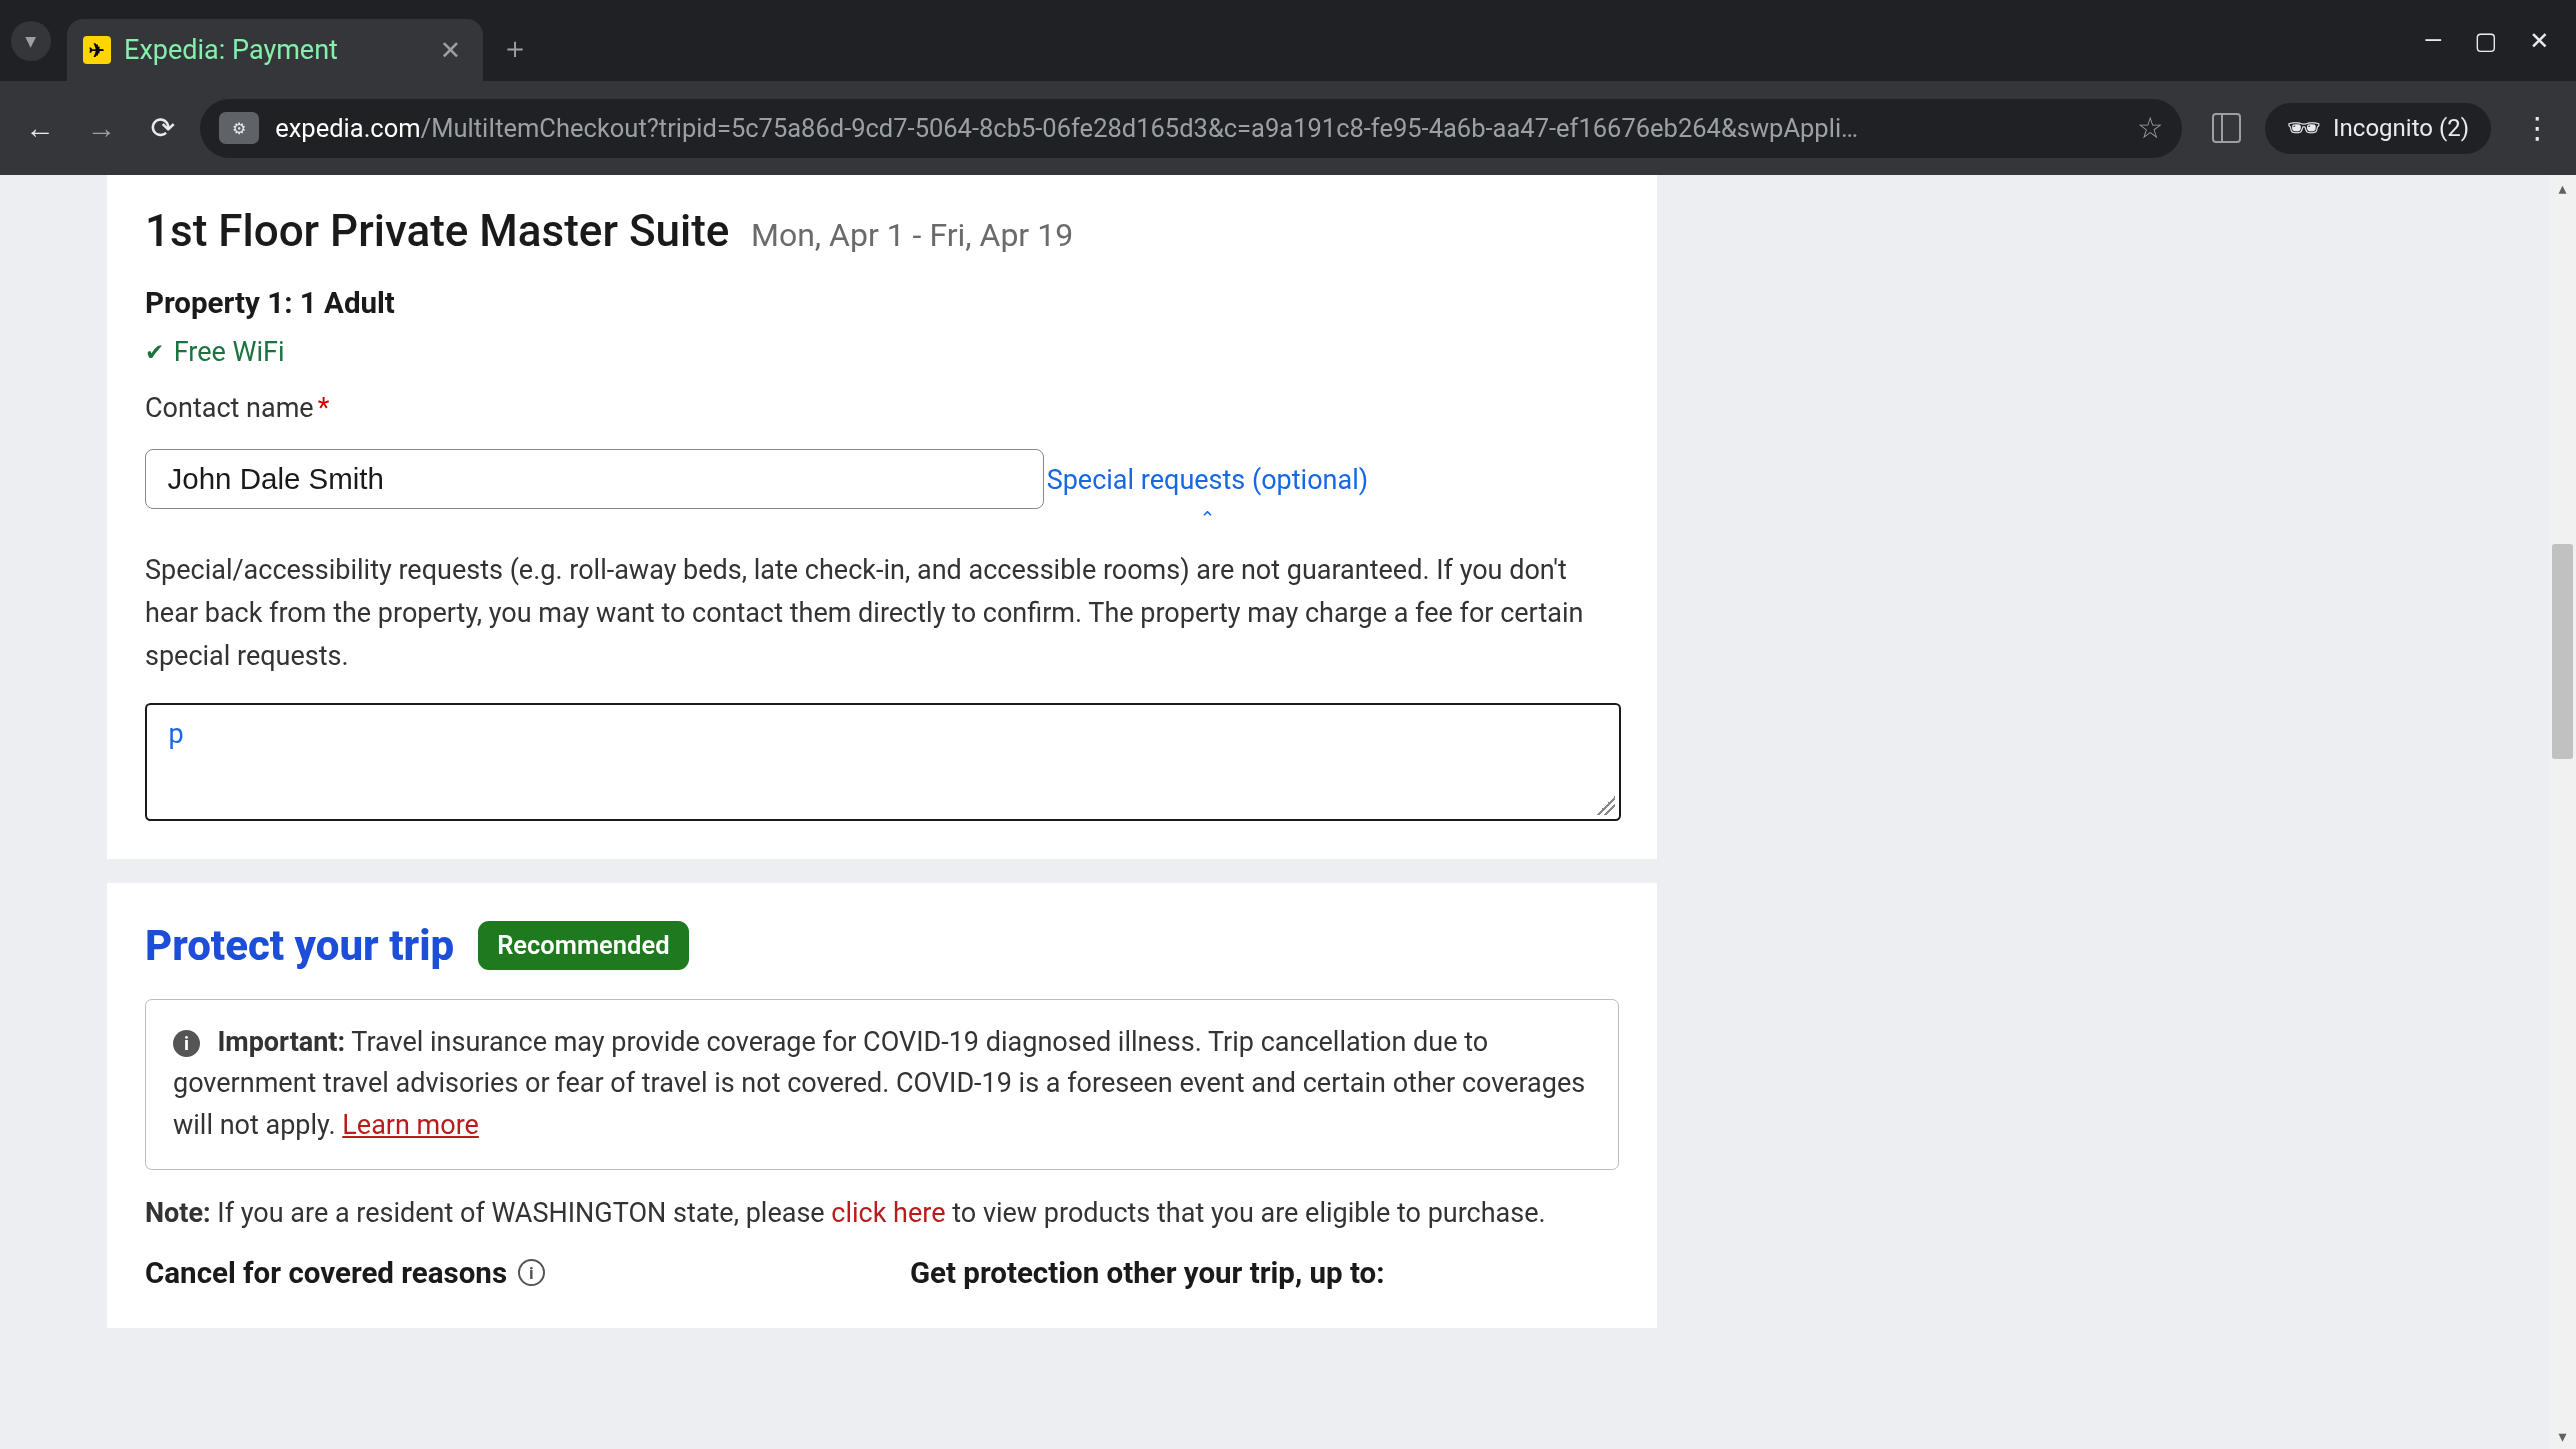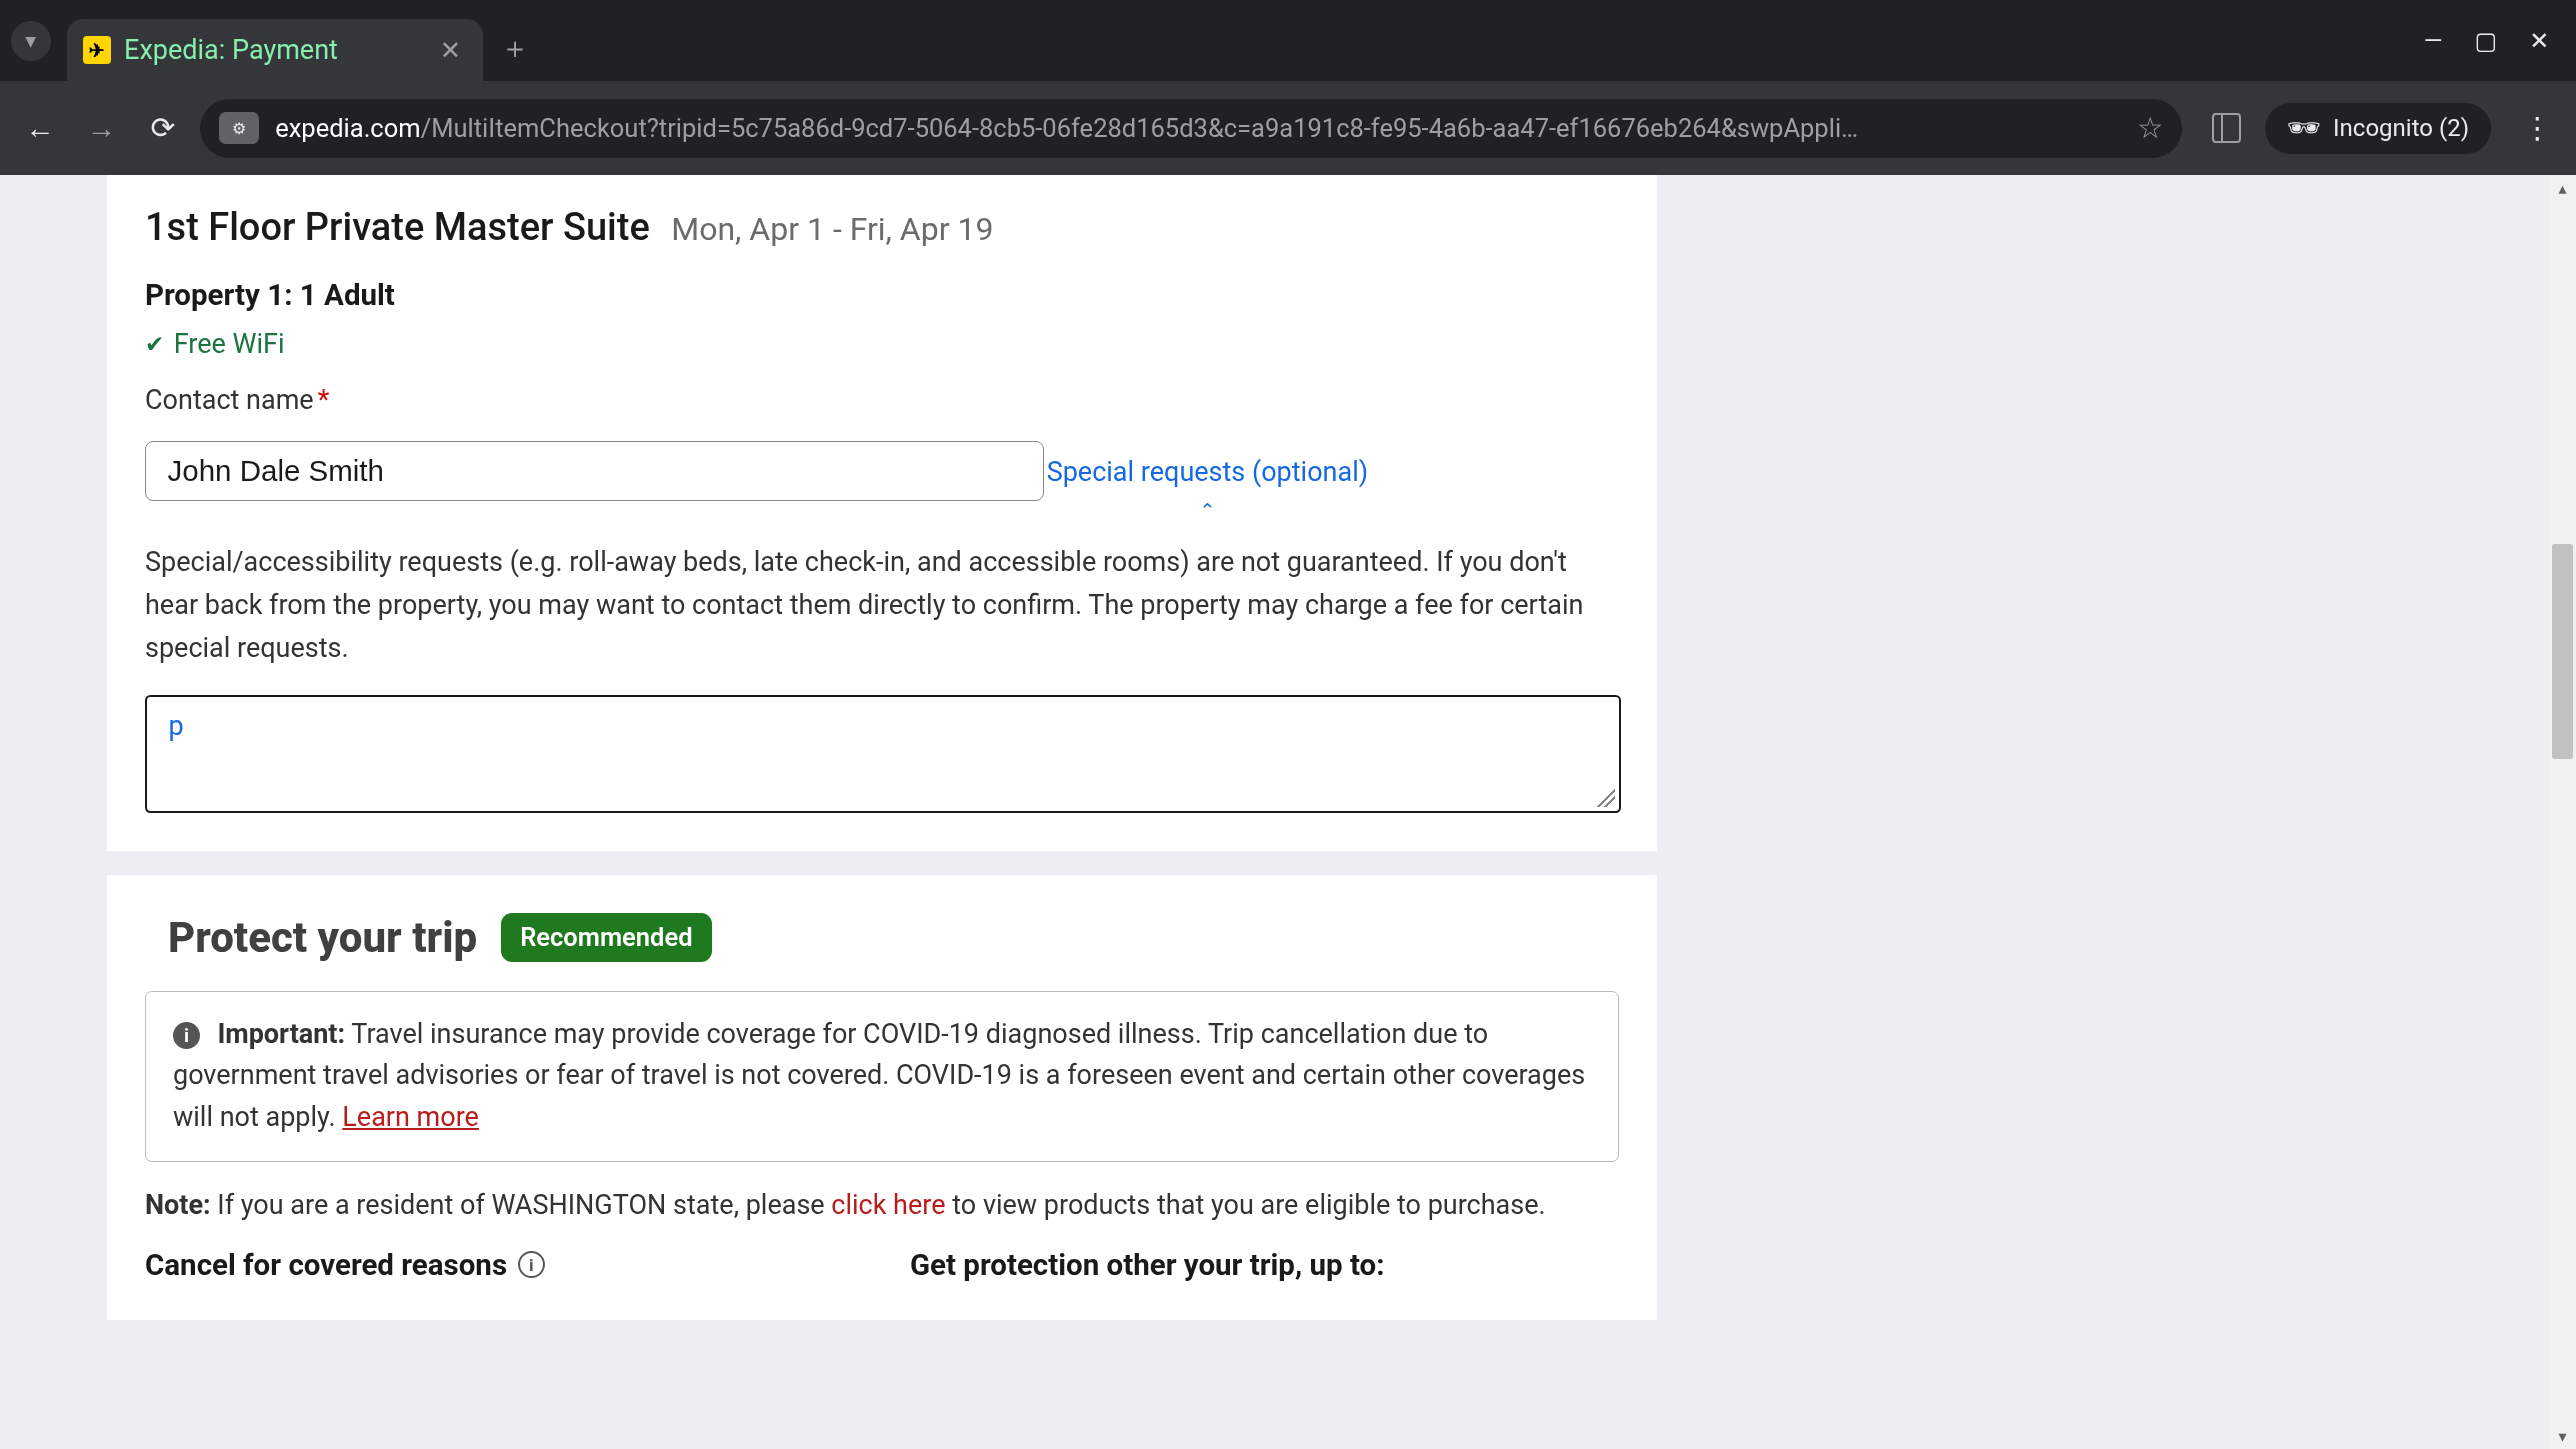--- a/index.html
+++ b/index.html
@@ -161,21 +161,21 @@
 .card {
   background: #fff;
   width: 1550px;
   margin-left: 107px;
   padding: 0 38px 38px 38px;
 }
 .card.first { padding-top: 29.5px; }
 .gap { height: 24px; }
 
 .room-header { display: flex; align-items: baseline; gap: 21.5px; margin-bottom: 29.5px; }
-.room-title { font-size: 38px; font-weight: 500; color: #1a1a1a; }
+.room-title { font-size: 44px; font-weight: 500; color: #1a1a1a; }
 .room-dates { font-size: 32px; color: #6b6b6b; }
 
 .guest-line { font-size: 29.5px; font-weight: 700; color: #1a1a1a; margin-bottom: 16px; }
 .amenity { display: flex; align-items: center; gap: 9.4px; color: #1b7340; font-size: 27px; margin-bottom: 24px; }
 .check-icon { font-size: 23px; }
 
 .field-label { font-size: 27px; color: #333; margin-bottom: 13.4px; }
 .req-star { color: #c00; margin-left: 4px; }
 .text-input {
   width: 899px;
@@ -217,21 +217,21 @@
   background: transparent;
   font-family: inherit;
 }
 .resize-handle {
   position: absolute; right: 4px; bottom: 4px;
   width: 19px; height: 19px;
   background: linear-gradient(135deg, transparent 50%, #888 50%, #888 58%, transparent 58%, transparent 70%, #888 70%, #888 78%, transparent 78%);
 }
 
 .protect-header { display: flex; align-items: center; gap: 24px; margin-bottom: 29.5px; padding-top: 38px;}
-.protect-title { font-size: 42px; font-weight: 800; color: #404040; margin-left: 23px; }
+.protect-title { font-size: 42px; font-weight: 800; color: #1d4ed8; }
 .badge-recommended {
   background: #1f7a1f;
   color: #fff;
   font-size: 25.5px;
   font-weight: 600;
   padding: 9.4px 19px;
   border-radius: 11px;
 }
 
 .info-box {

